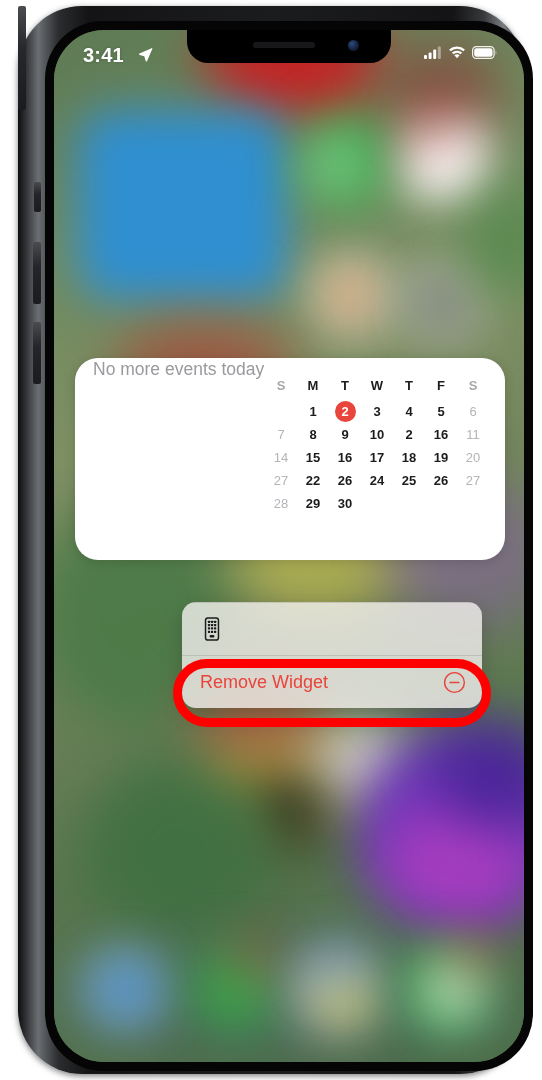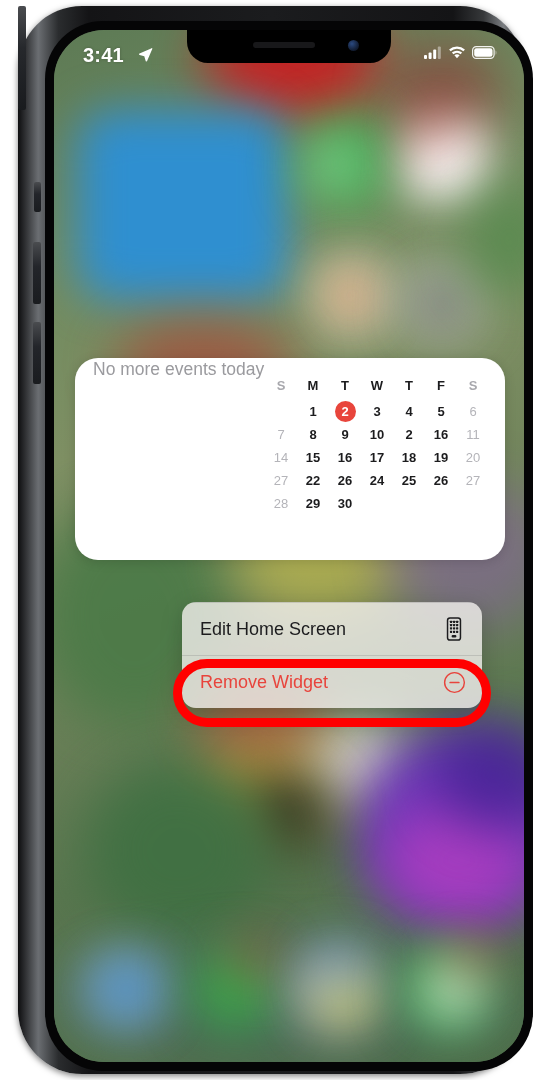--- a/index.html
+++ b/index.html
@@ -285,21 +285,20 @@
             <div class="cal-cell weekend"><span>28</span></div>
             <div class="cal-cell"><span>29</span></div>
             <div class="cal-cell"><span>30</span></div>
           </div>
       </div>
     </div>
 
     <div id="context-menu">
         <div class="menu-divider"></div>
         <div class="menu-item">
-          <span>Edit Home Screen</span>
           <span class="menu-icon">
             <svg width="22" height="24" viewBox="0 0 22 26">
               <rect x="4" y="1" width="14" height="24" rx="2.6" fill="none" stroke="#1c1c1e" stroke-width="1.6"></rect>
               <rect x="6.6" y="4" width="2.4" height="2.4" rx=".5" fill="#1c1c1e"></rect>
               <rect x="9.9" y="4" width="2.4" height="2.4" rx=".5" fill="#1c1c1e"></rect>
               <rect x="13.2" y="4" width="2.4" height="2.4" rx=".5" fill="#1c1c1e"></rect>
               <rect x="6.6" y="7.6" width="2.4" height="2.4" rx=".5" fill="#1c1c1e"></rect>
               <rect x="9.9" y="7.6" width="2.4" height="2.4" rx=".5" fill="#1c1c1e"></rect>
               <rect x="13.2" y="7.6" width="2.4" height="2.4" rx=".5" fill="#1c1c1e"></rect>
               <rect x="6.6" y="11.2" width="2.4" height="2.4" rx=".5" fill="#1c1c1e"></rect>

